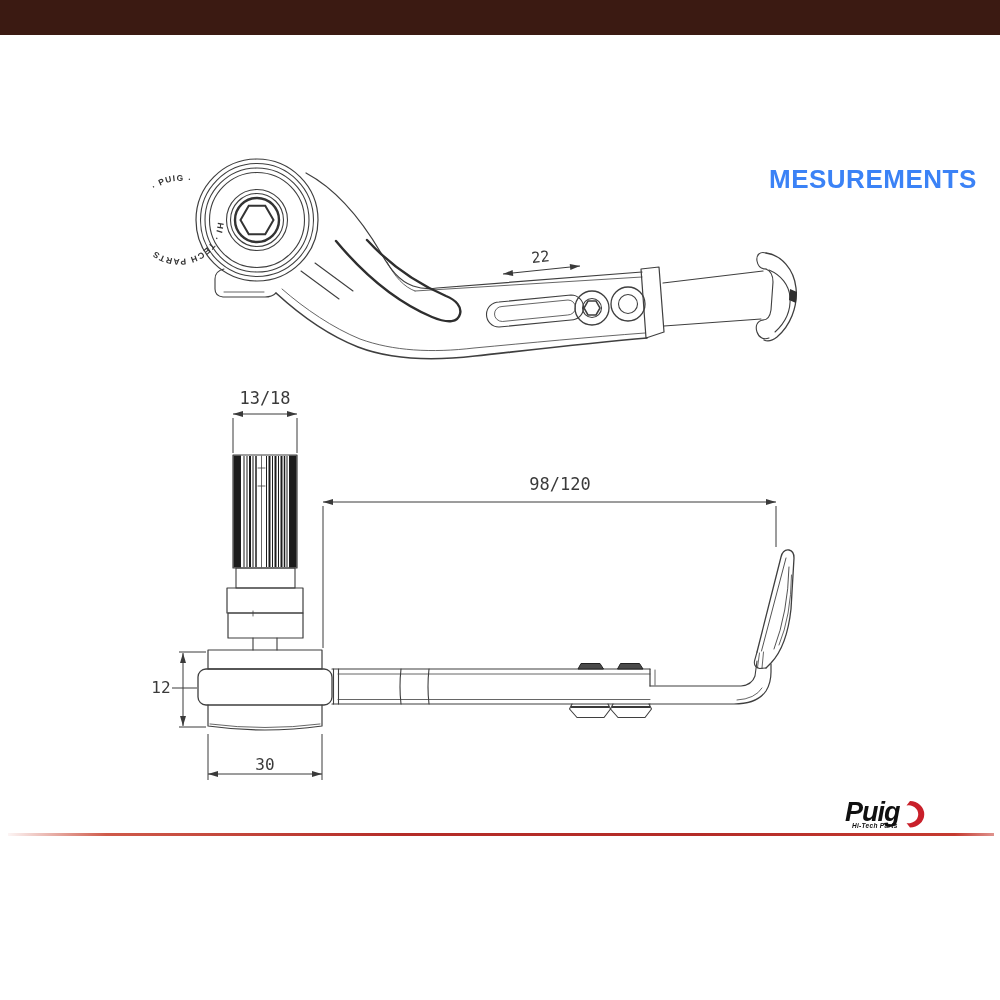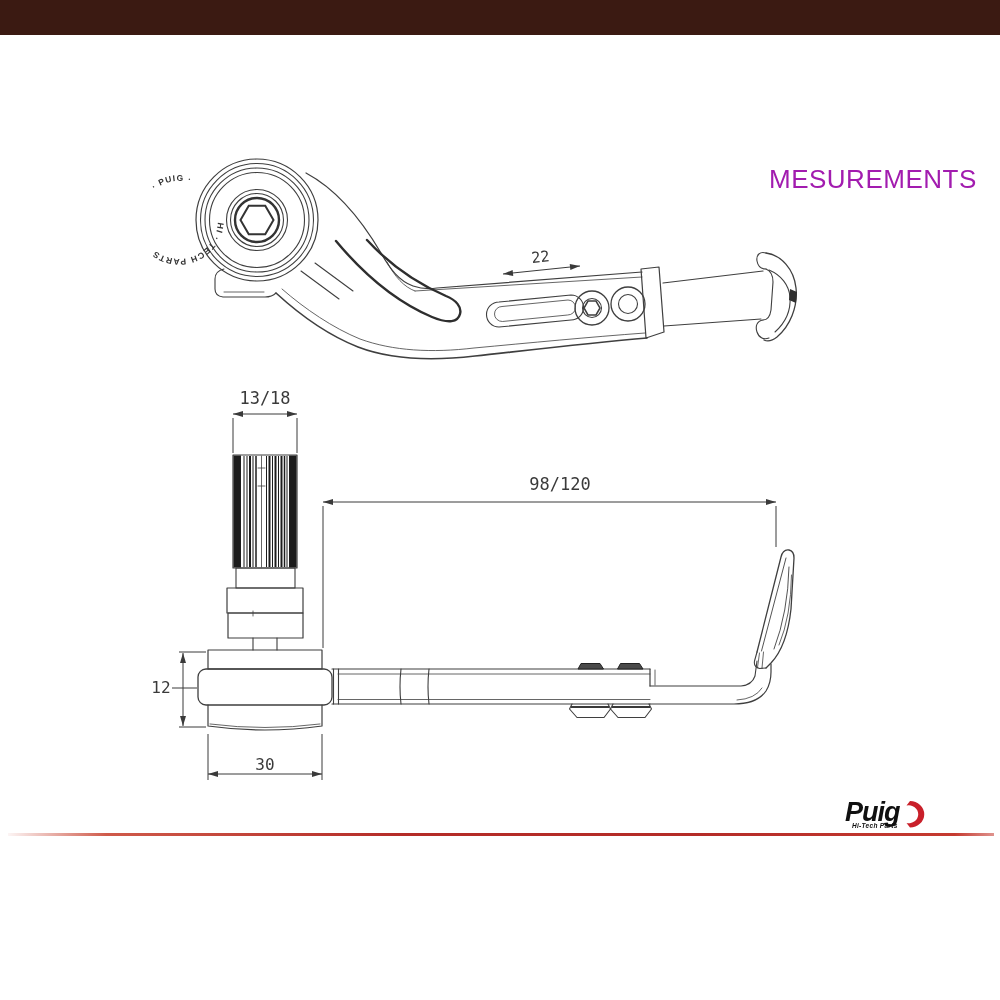--- a/index.html
+++ b/index.html
@@ -1,20 +1,20 @@
 <!DOCTYPE html>
 <html><head>
 <meta charset="utf-8">
 <style>
   html,body{margin:0;padding:0;background:#fff;}
   #stage{position:relative;width:1000px;height:1000px;background:#ffffff;overflow:hidden;
          font-family:"Liberation Sans",sans-serif;}
   #top-banner{position:absolute;left:0;top:0;width:1000px;height:35px;background:#3b1a12;}
-  #page-title{position:absolute;left:769px;top:164px;font-size:26px;font-weight:normal;
-              letter-spacing:.5px;color:#a21caf;}
+  #page-title{position:absolute;left:769px;top:164px;font-size:26px;font-weight:bold;
+              letter-spacing:.5px;color:#3b82f6;}
   #diagram{position:absolute;left:0;top:0;}
   .s{fill:none;stroke:#3f3f3f;stroke-width:1.1;stroke-linecap:round;stroke-linejoin:round;}
   .s08{stroke-width:.8}.s09{stroke-width:.9}.s12{stroke-width:1.2}.s13{stroke-width:1.3}
   .s16{stroke-width:1.6}
   .thk{fill:none;stroke:#2e2e2e;stroke-width:2.4;stroke-linecap:round;}
   .dim{fill:none;stroke:#3a3a3a;stroke-width:1;}
   .dimt{font-family:"DejaVu Sans Mono",monospace;fill:#3a3a3a;}
   .f17{font-size:17px}.f15{font-size:15px}.f16{font-size:16px}
   .ringt{font-family:"Liberation Sans",sans-serif;font-size:8.5px;font-weight:bold;
          letter-spacing:1px;fill:#333;}

